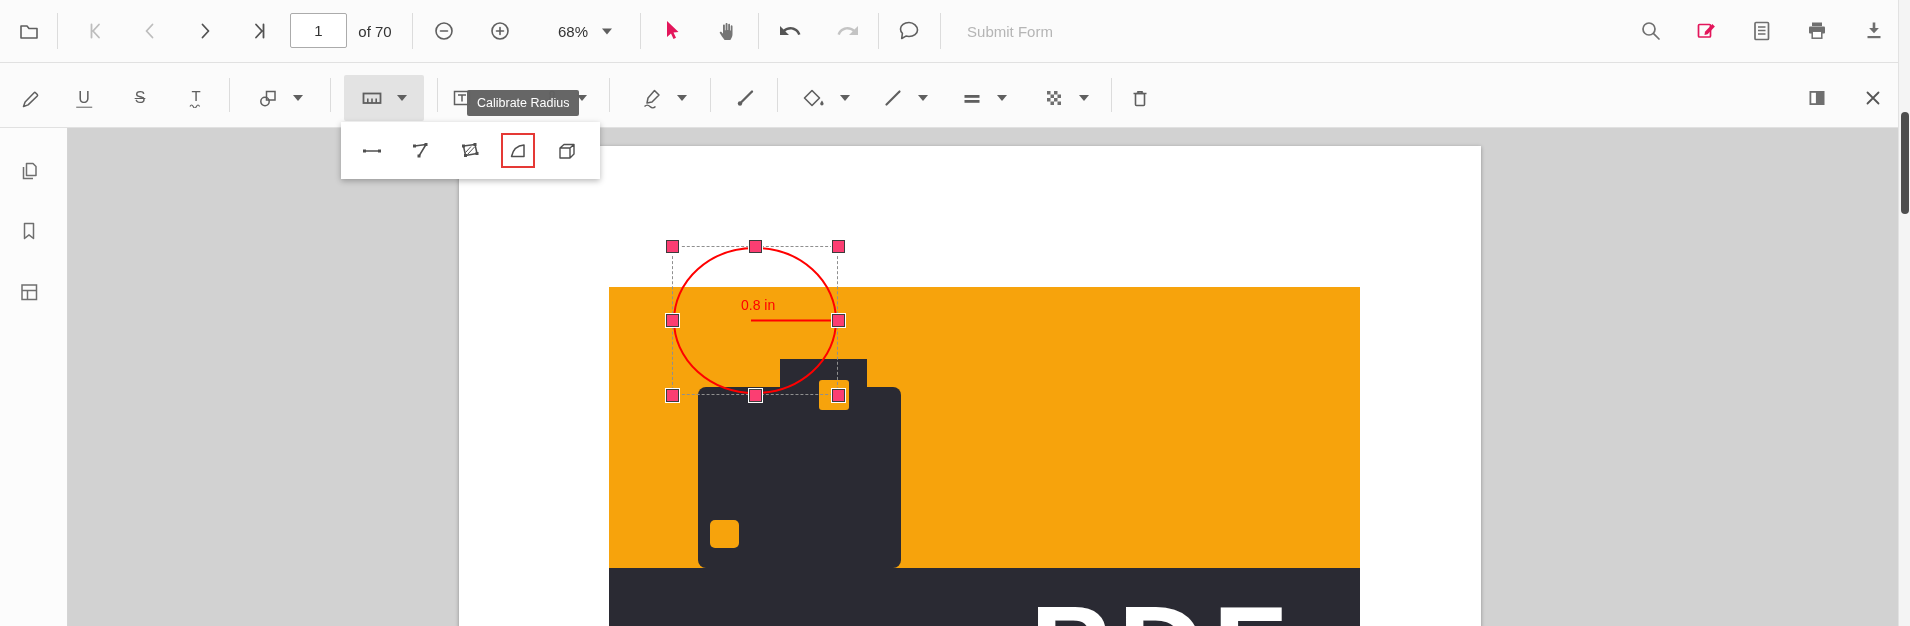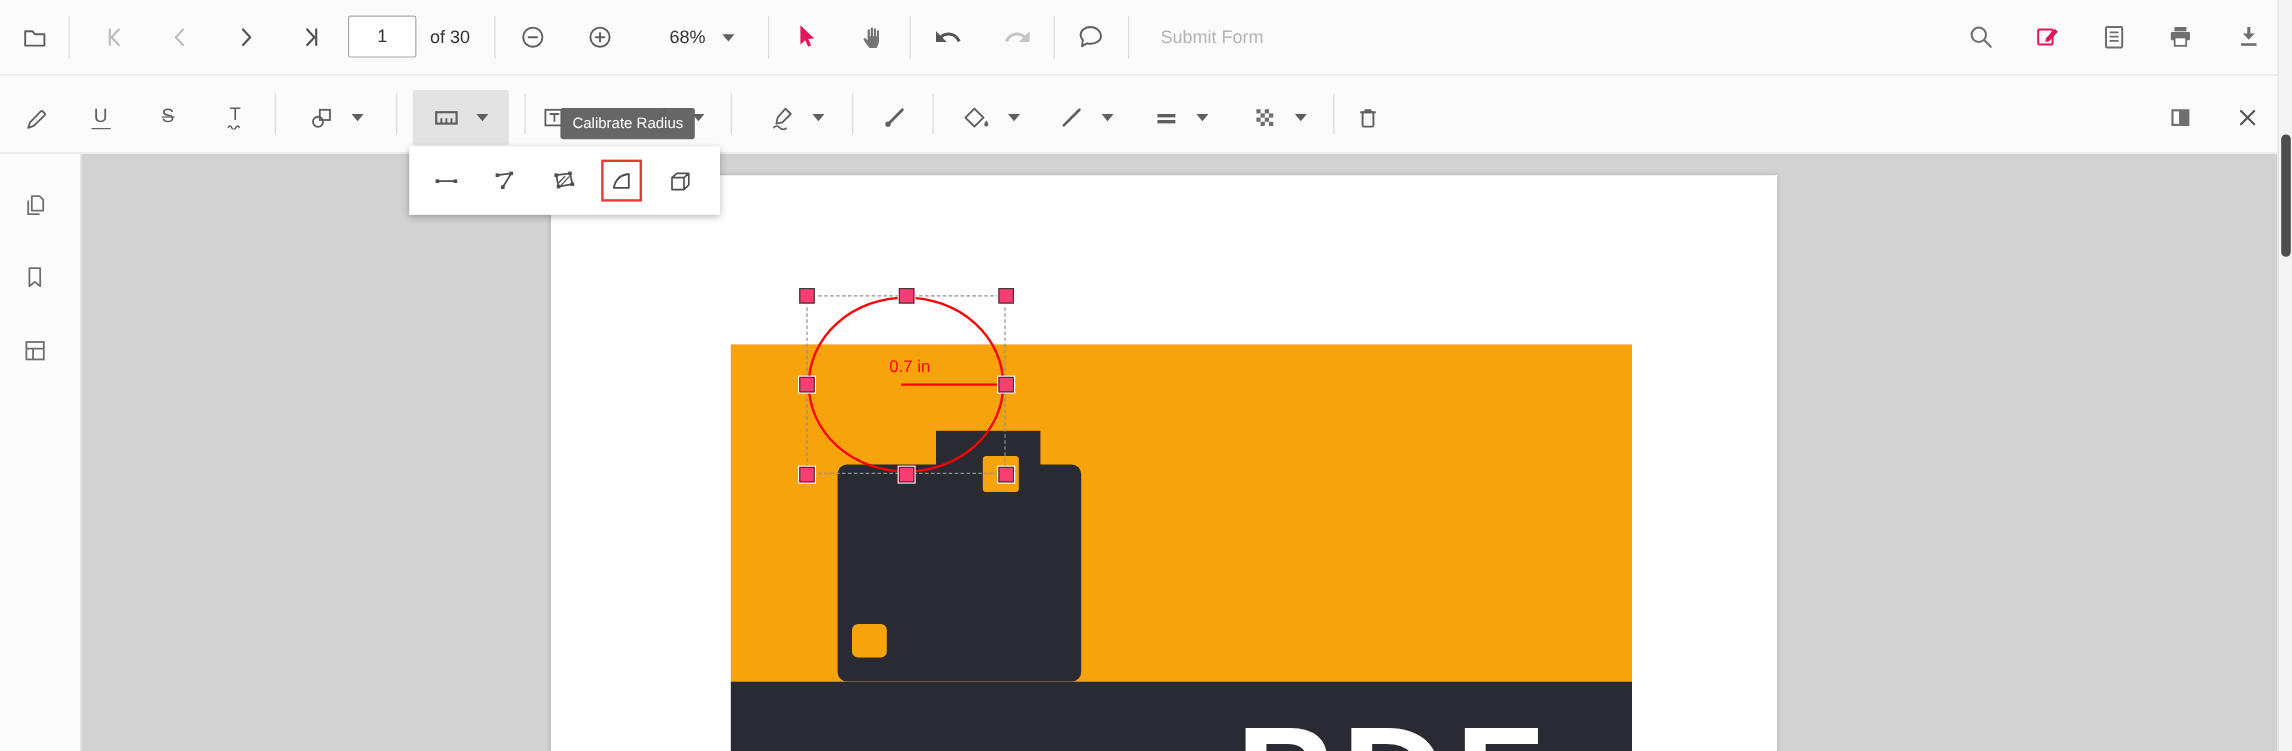--- a/index.html
+++ b/index.html
@@ -78,21 +78,21 @@
     </svg>
   </div>
   <div class="ti" style="left:260px">
     <svg width="22" height="22" viewBox="0 0 22 22">
       <path d="M7 4.5 L13 11 L7 17.5 M14.5 4.5 v13" fill="none" stroke="#525252" stroke-width="1.8" stroke-linecap="round" stroke-linejoin="round"></path>
     </svg>
   </div>
 
   <input class="page-input" value="1" style="">
   <div class="ti" style="left:375px">
-    <span class="lbl">of 30</span>
+    <span class="lbl">of 70</span>
   </div>
   <div class="sep1" style="left:412px"></div>
 
   <div class="ti" style="left:444px">
     <svg width="24" height="24" viewBox="0 0 24 24">
       <circle cx="12" cy="12" r="8" fill="none" stroke="#5f5f5f" stroke-width="1.6"></circle>
       <path d="M8.5 12 h7" stroke="#5f5f5f" stroke-width="1.6" stroke-linecap="round"></path>
     </svg>
   </div>
   <div class="ti" style="left:500px">
@@ -336,21 +336,21 @@
     <rect x="21" y="169" width="29" height="28" rx="5" fill="#f7a30c"></rect>
   </svg>
   <div class="brand">PDF</div>
 </div>
 
 <div class="annot-box"></div>
 <svg class="annot-svg" width="166" height="149">
   <ellipse cx="83" cy="74.5" rx="81" ry="72.5" fill="none" stroke="#ff0000" stroke-width="2"></ellipse>
   <line x1="79" y1="74.5" x2="165" y2="74.5" stroke="#ff0000" stroke-width="2"></line>
 </svg>
-<div class="rad-label">0.7 in</div>
+<div class="rad-label">0.8 in</div>
 <div class="hd" style="left:665.5px;top:239.5px"></div>
 <div class="hd" style="left:748.5px;top:239.5px"></div>
 <div class="hd" style="left:831.5px;top:239.5px"></div>
 <div class="hd" style="left:665.5px;top:314px"></div>
 <div class="hd" style="left:831.5px;top:314px"></div>
 <div class="hd" style="left:665.5px;top:388.5px"></div>
 <div class="hd" style="left:748.5px;top:388.5px"></div>
 <div class="hd" style="left:831.5px;top:388.5px"></div>
 
 <div class="menu">

